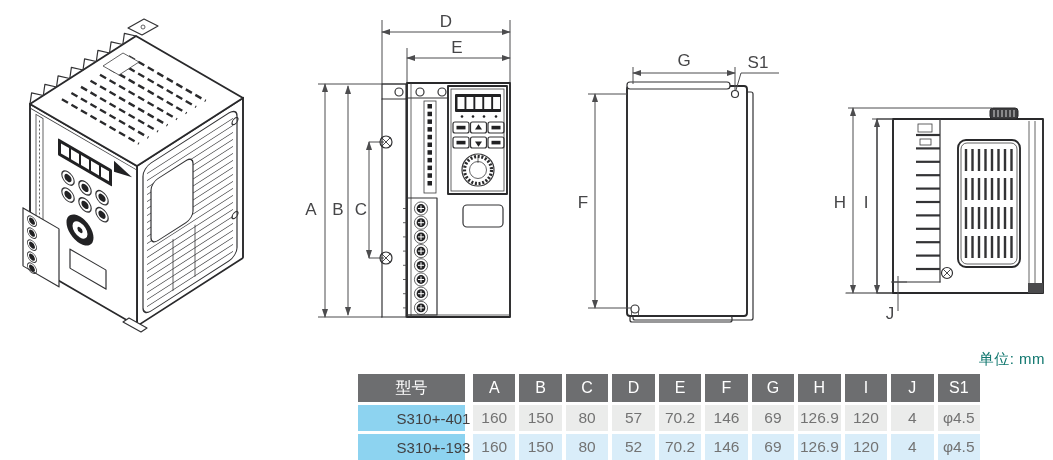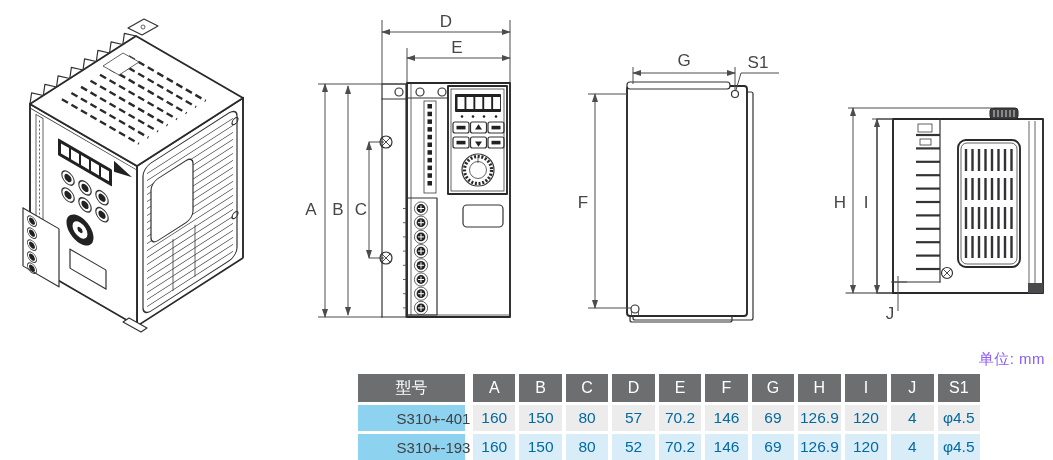--- a/index.html
+++ b/index.html
@@ -8,26 +8,26 @@
   svg{position:absolute;overflow:visible;}
   .ln{stroke:#333335;stroke-width:1.2;fill:none;stroke-linecap:round;stroke-linejoin:round;}
   .ln2{stroke:#29292b;stroke-width:1.9;fill:none;stroke-linejoin:round;}
   .thin{stroke:#3c3c3e;stroke-width:.8;fill:none;}
   .fillw{fill:#fff;}
   .filld{fill:#212123;stroke:none;}
   .dim line{stroke:#4c4c4e;stroke-width:1;fill:none;}
   .dimtext{font-family:"Liberation Sans","DejaVu Sans",sans-serif;font-size:17px;fill:#464648;}
   .knurl{stroke:#2a2a2c;fill:none;}
   
-  .unit{position:absolute;right:8px;top:350px;font-size:15px;color:#8b5cf6;letter-spacing:.5px;}
+  .unit{position:absolute;right:8px;top:350px;font-size:15px;color:#0f766e;letter-spacing:.5px;}
   .grid{position:absolute;left:358px;top:374px;width:622px;display:grid;
         grid-template-columns:107px 0px repeat(11,1fr);
         grid-template-rows:28px 26px 26px;column-gap:4px;row-gap:3px;}
   .th{background:#6d6e70;color:#fff;font-size:16px;display:flex;align-items:center;justify-content:center;}
-  .td{font-size:15.5px;color:#0369a1;display:flex;align-items:center;justify-content:center;}
+  .td{font-size:15.5px;color:#737373;display:flex;align-items:center;justify-content:center;}
   .model{background:#8dd3f0;color:#414042;font-size:15px;padding-left:44px;}
   .r1{background:#ebeceb;}
   .r2{background:#d9edf9;}
   .spacer{background:transparent;}
 </style>
 </head>
 <body>
 
 <div class="canvas">
 

